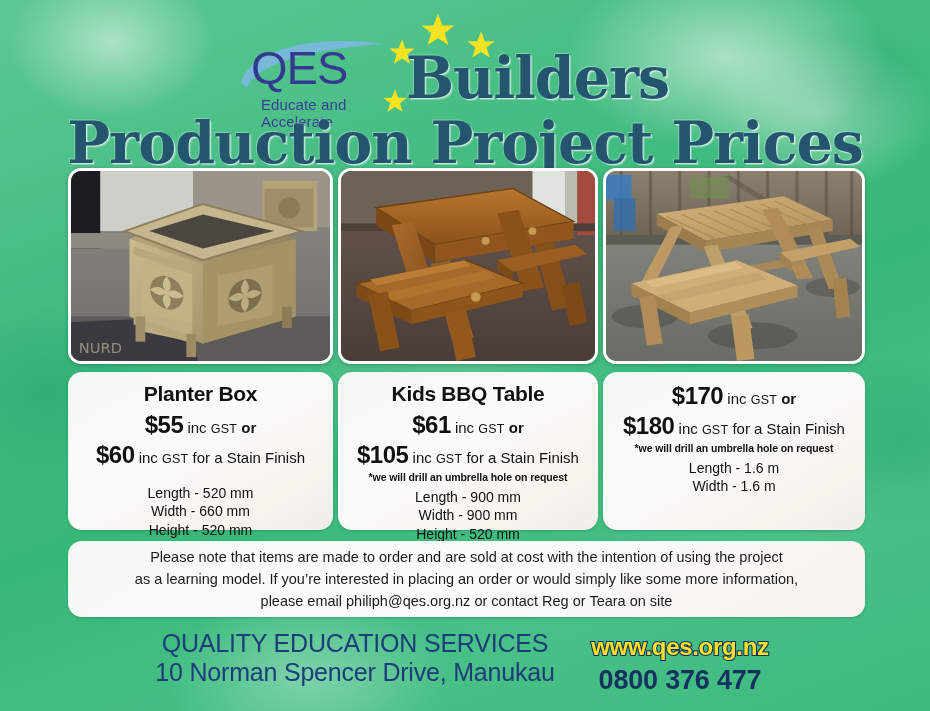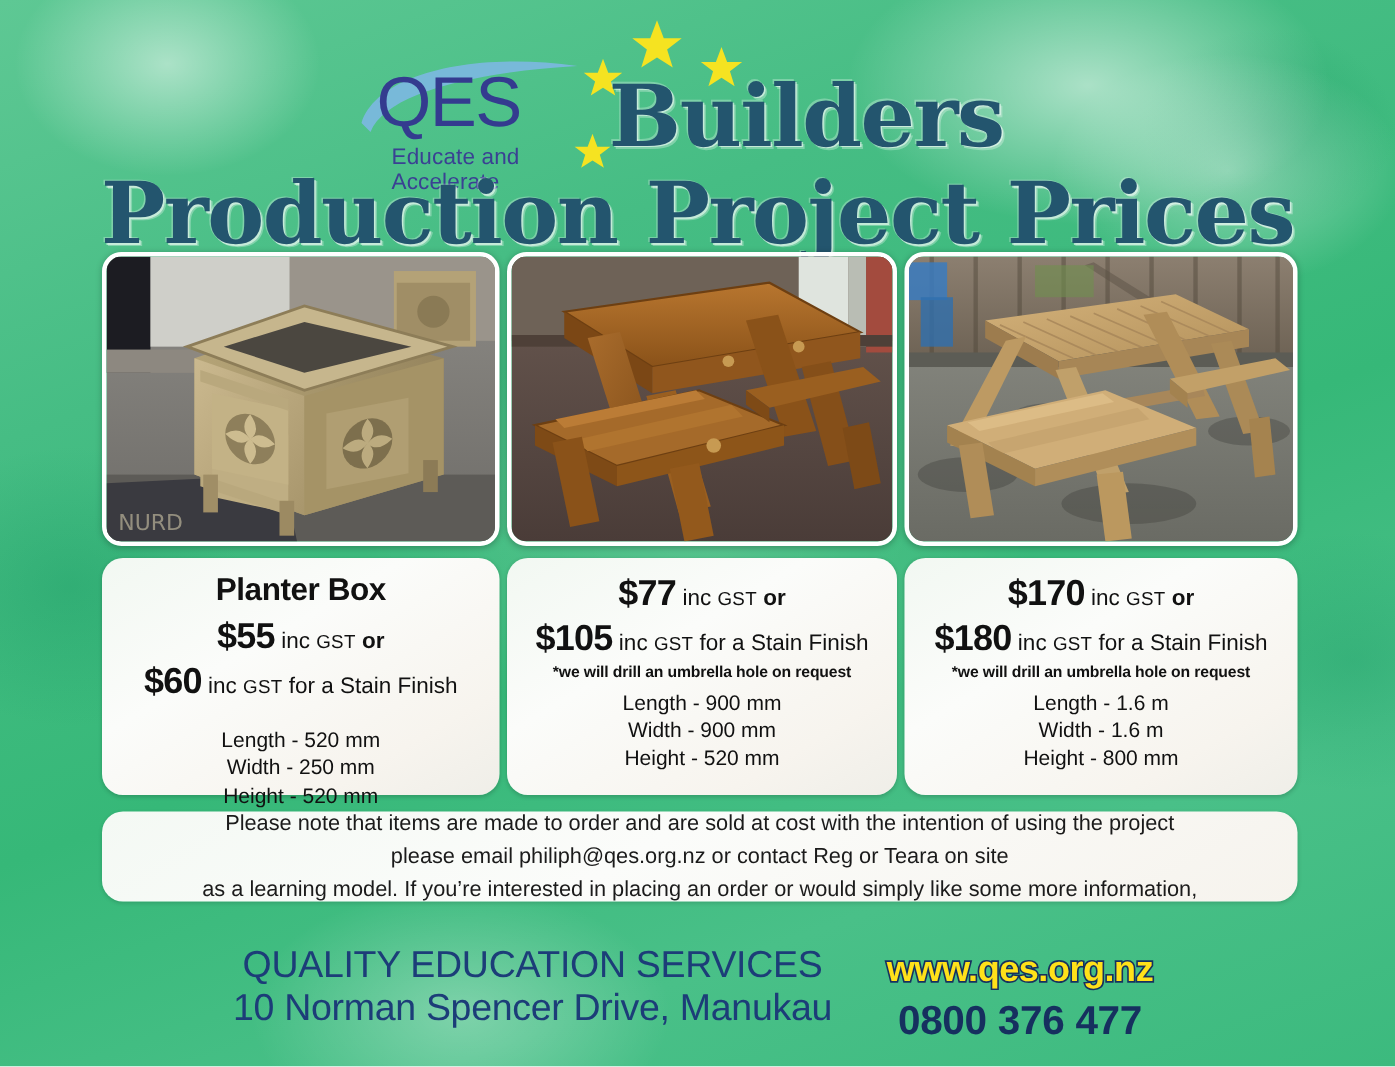--- a/index.html
+++ b/index.html
@@ -98,21 +98,21 @@
   .note-small {
     font-size: 10.5px; font-weight: bold; letter-spacing: -.1px;
     margin-top: 1px; margin-bottom: 1px;
   }
   .dims { margin-top: 5px; }
   .dims div { font-size: 14px; line-height: 1.32; }
   .card.no-umbrella .dims { margin-top: 14px; }
 
   
   #disclaimer {
-    position: absolute; left: 68px; top: 541px; width: 797px; height: 60px;
+    position: absolute; left: 68px; top: 541px; width: 797px; height: 76px;
     background: linear-gradient(150deg, #f4f9f4 0%, #fbfcfa 45%, #f6f3ed 100%);
     border-radius: 14px;
     box-shadow: 0 1px 3px rgba(0,0,0,.16);
     display: flex; flex-direction: column; align-items: center; justify-content: center;
     color: #1b1b1b;
   }
   #disclaimer div { font-size: 14.5px; line-height: 1.52; text-align: center; }
 
   
   #footer { position: absolute; left: 0; top: 625px; width: 930px; height: 80px; }
@@ -352,28 +352,29 @@
   <div class="card no-umbrella" id="card-1">
     <div class="card-title">Planter Box</div>
     <div class="price-line">
       <span class="amount">$55</span><span class="inc">&nbsp;</span><span class="inc">inc</span><span class="inc">&nbsp;</span><span class="gst">GST</span><span class="or">&nbsp;</span><span class="or">or</span>
     </div>
     <div class="price-line l2">
       <span class="amount">$60</span><span class="inc">&nbsp;</span><span class="inc">inc</span><span class="inc">&nbsp;</span><span class="gst">GST</span><span class="inc">&nbsp;</span><span class="inc">for a Stain Finish</span>
     </div>
     <div class="dims">
       <div>Length - 520 mm</div>
-      <div>Width - 250 mm</div>
+      <div>Width - 660 mm</div>
       <div>Height - 520 mm</div>
     </div>
   </div>
 
   <div class="card" id="card-2">
+    <div class="card-title">Kids BBQ Table</div>
     <div class="price-line">
-      <span class="amount">$77</span><span class="inc">&nbsp;</span><span class="inc">inc</span><span class="inc">&nbsp;</span><span class="gst">GST</span><span class="or">&nbsp;</span><span class="or">or</span>
+      <span class="amount">$61</span><span class="inc">&nbsp;</span><span class="inc">inc</span><span class="inc">&nbsp;</span><span class="gst">GST</span><span class="or">&nbsp;</span><span class="or">or</span>
     </div>
     <div class="price-line l2">
       <span class="amount">$105</span><span class="inc">&nbsp;</span><span class="inc">inc</span><span class="inc">&nbsp;</span><span class="gst">GST</span><span class="inc">&nbsp;</span><span class="inc">for a Stain Finish</span>
     </div>
     <div class="note-small">*we will drill an umbrella hole on request</div>
     <div class="dims">
       <div>Length - 900 mm</div>
       <div>Width - 900 mm</div>
       <div>Height - 520 mm</div>
     </div>
@@ -383,28 +384,27 @@
     <div class="price-line">
       <span class="amount">$170</span><span class="inc">&nbsp;</span><span class="inc">inc</span><span class="inc">&nbsp;</span><span class="gst">GST</span><span class="or">&nbsp;</span><span class="or">or</span>
     </div>
     <div class="price-line l2">
       <span class="amount">$180</span><span class="inc">&nbsp;</span><span class="inc">inc</span><span class="inc">&nbsp;</span><span class="gst">GST</span><span class="inc">&nbsp;</span><span class="inc">for a Stain Finish</span>
     </div>
     <div class="note-small">*we will drill an umbrella hole on request</div>
     <div class="dims">
       <div>Length - 1.6 m</div>
       <div>Width - 1.6 m</div>
-      <div>Height - 800 mm</div>
     </div>
   </div>
 
   <div id="disclaimer">
     <div>Please note that items are made to order and are sold at cost with the intention of using the project</div>
+    <div>as a learning model. If you’re interested in placing an order or would simply like some more information,</div>
     <div>please email philiph@qes.org.nz or contact Reg or Teara on site</div>
-    <div>as a learning model. If you’re interested in placing an order or would simply like some more information,</div>
   </div>
 
   <div id="footer">
     <div class="f-left" id="f-company">QUALITY EDUCATION SERVICES</div>
     <div class="f-left" id="f-address">10 Norman Spencer Drive, Manukau</div>
     <div id="f-web">www.qes.org.nz</div>
     <div id="f-phone">0800 376 477</div>
   </div>
 
 </div>

